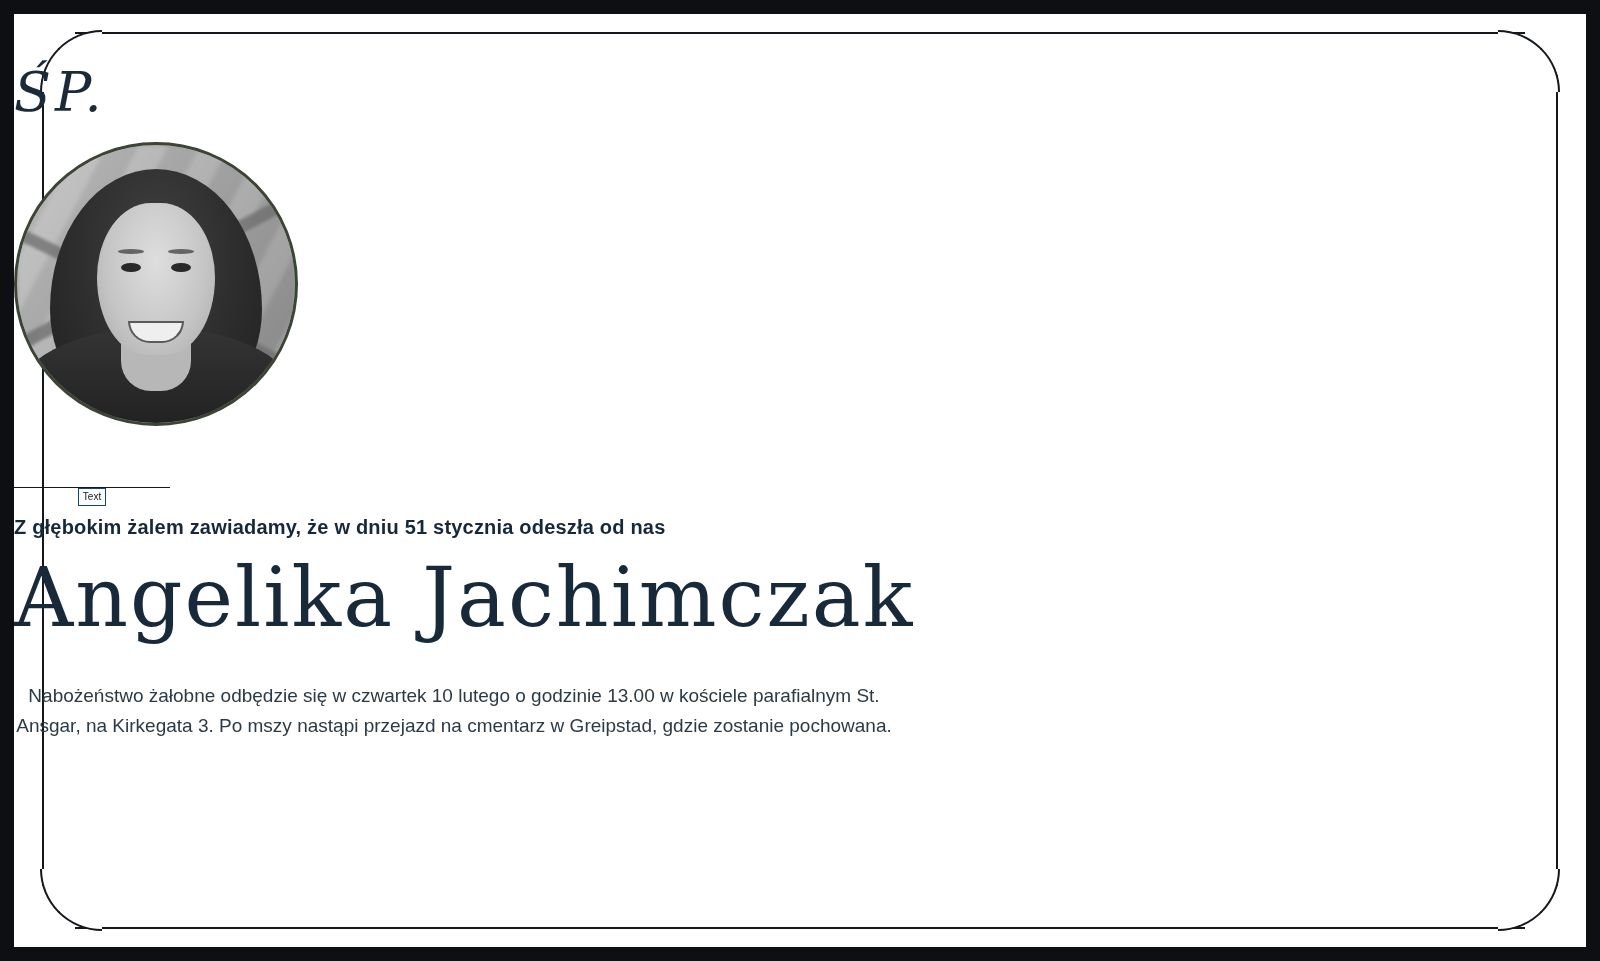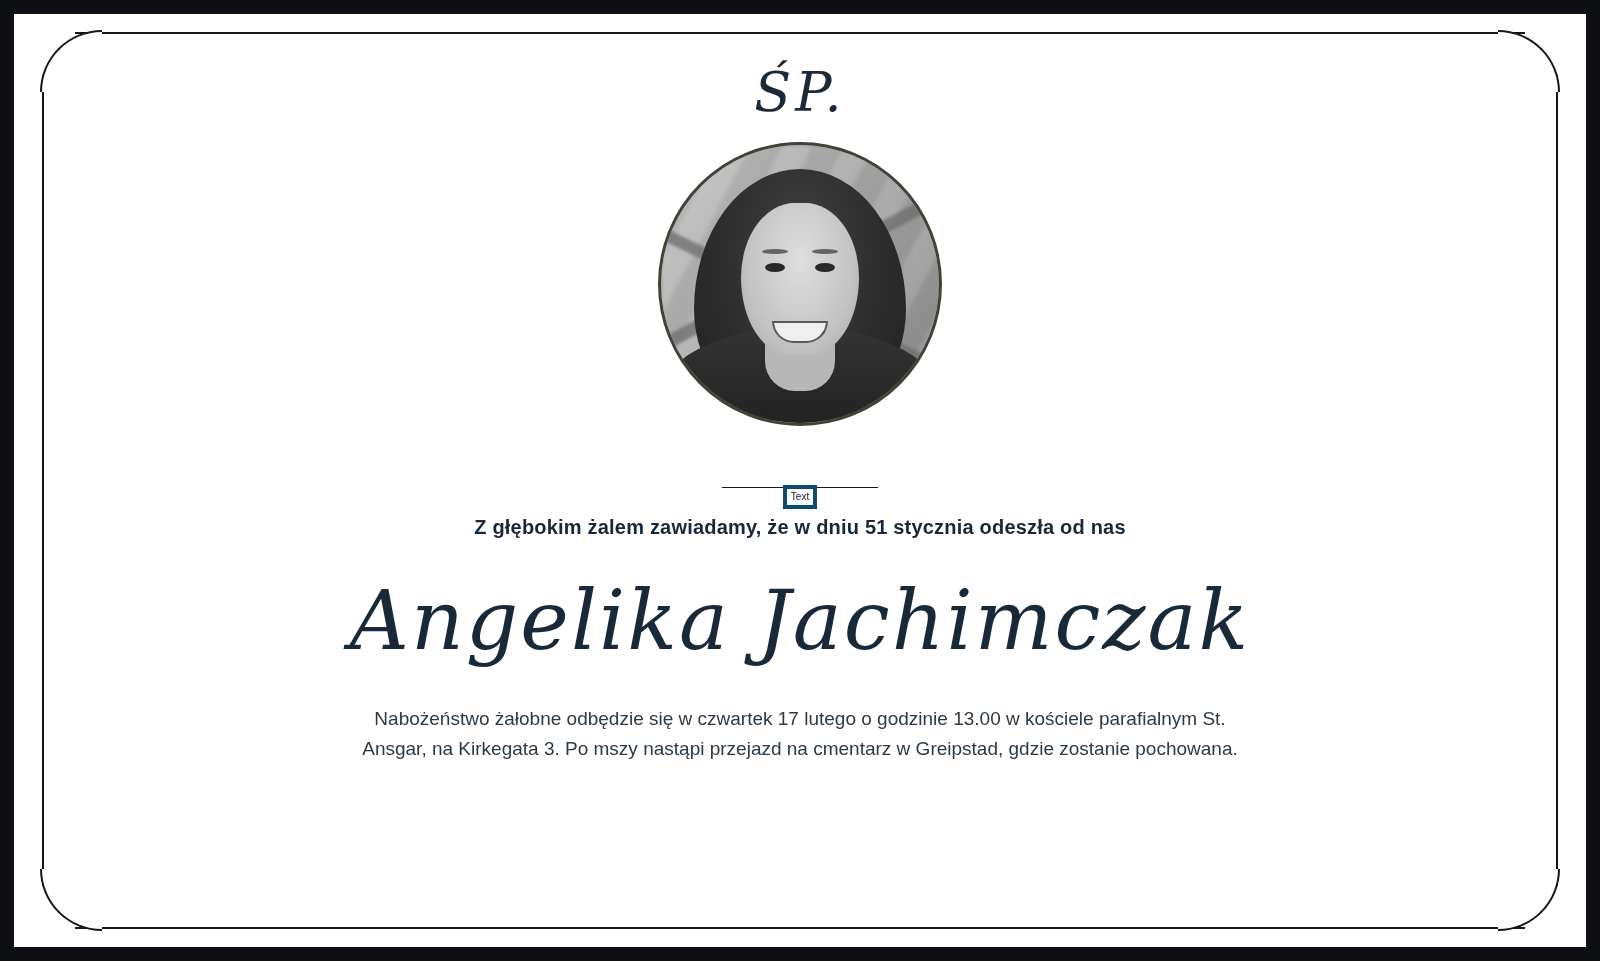--- a/index.html
+++ b/index.html
@@ -86,21 +86,20 @@
   .corner-mask.bl { left: -3px; bottom: -3px; }
   .corner-mask.br { right: -3px; bottom: -3px; }
 
   .content {
     position: relative;
     z-index: 3;
     width: 100%;
     height: 100%;
     display: flex;
     flex-direction: column;
-    align-items: center;
     box-sizing: border-box;
     padding-top: 52px;
   }
 
   .sp {
     font-family: "DejaVu Serif", serif;
     font-style: italic;
     font-size: 54px;
     color: #1b2a38;
     letter-spacing: 4px;
@@ -231,41 +230,40 @@
     position: absolute;
     left: 0; right: 0;
     top: 50%;
     height: 1px;
     background: #14181c;
   }
   .text-chip {
     position: relative;
     z-index: 2;
     background: #ffffff;
-    border: 4px solid #0c4a6e;
+    border: 1px solid #0c4a6e;
     font-size: 10px;
     line-height: 1;
     padding: 3px 4px;
     color: #14181c;
     font-family: "Liberation Sans", sans-serif;
     margin-top: 20px;
   }
 
   .lead {
     margin-top: 16px;
     font-size: 20px;
     font-weight: bold;
     color: #16293c;
     letter-spacing: .2px;
   }
 
   .name {
-    margin-top: 39px;
+    margin-top: 16px;
     font-family: "DejaVu Serif", serif;
-    font-style: italic;
     font-size: 82px;
     line-height: 1.05;
     color: #18293a;
     letter-spacing: 2px;
     white-space: nowrap;
   }
 
   .details {
     margin-top: 40px;
     max-width: 880px;
@@ -323,18 +321,18 @@
 
       <div class="divider-wrap">
         <div class="divider-line"></div>
         <div class="text-chip">Text</div>
       </div>
 
       <div class="lead">Z głębokim żalem zawiadamy, że w dniu 51 stycznia odeszła od nas</div>
 
       <div class="name">Angelika  Jachimczak</div>
 
-      <div class="details">Nabożeństwo żałobne odbędzie się w czwartek 17 lutego o godzinie 13.00 w kościele parafialnym St. Ansgar, na Kirkegata 3. Po mszy nastąpi przejazd na cmentarz w Greipstad, gdzie zostanie pochowana.</div>
+      <div class="details">Nabożeństwo żałobne odbędzie się w czwartek 10 lutego o godzinie 13.00 w kościele parafialnym St. Ansgar, na Kirkegata 3. Po mszy nastąpi przejazd na cmentarz w Greipstad, gdzie zostanie pochowana.</div>
 
 
     </div>
   </div>
 </div>
 
 </body></html>

